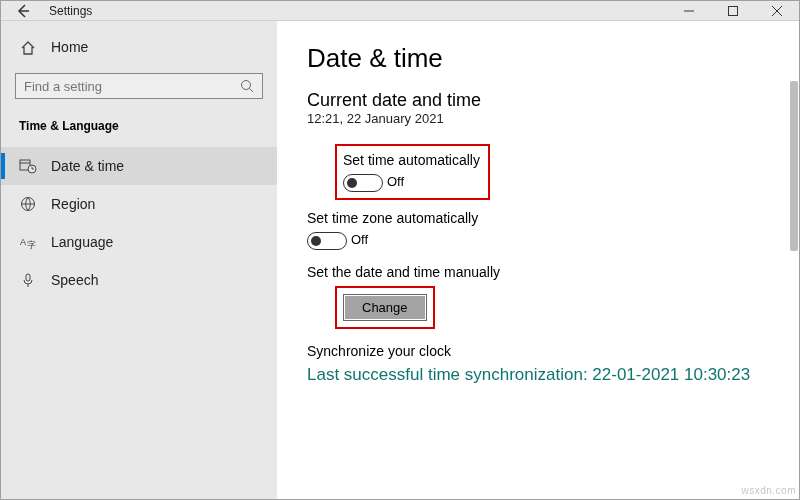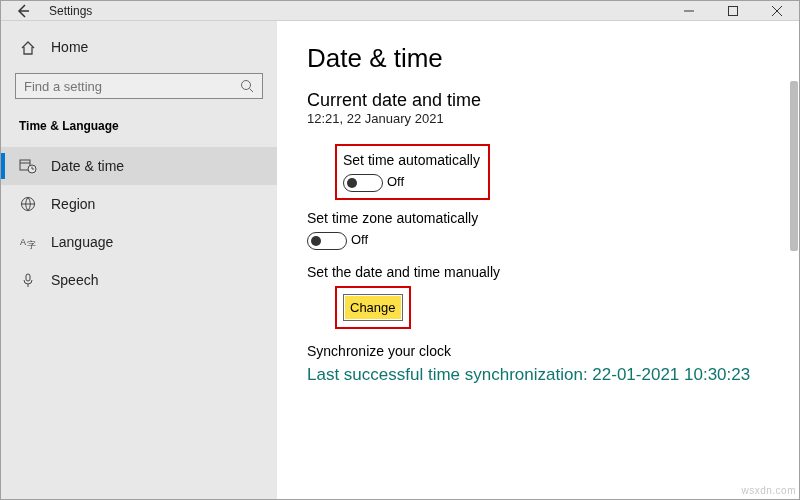--- a/index.html
+++ b/index.html
@@ -24,21 +24,21 @@
     .content { flex: 1; padding: 22px 30px 10px 30px; overflow: hidden; position: relative; }
     .h1 { font-size: 26px; font-weight: 400; margin-bottom: 16px; }
     .h2 { font-size: 18px; font-weight: 400; margin-bottom: 0; }
     .datetime { font-size: 13px; margin-bottom: 18px; color: #222; }
     .setting-label { font-size: 14px; margin-bottom: 6px; }
     .toggle-row { display: flex; align-items: flex-start; gap: 4px; margin-bottom: 14px; }
     .toggle { width: 40px; height: 18px; border: 1px solid #333; border-radius: 10px; position: relative; background: #fff; }
     .toggle .knob { position: absolute; width: 10px; height: 10px; border-radius: 50%; background: #333; top: 3px; left: 3px; }
     .toggle-state { font-size: 13px; }
     .highlight-box { border: 2px solid #d40000; padding: 6px 8px 4px 6px; display: inline-block; margin-left: 28px; }
-    .change-btn { border: 1px solid #666; background: #fde047; padding: 5px 6px; font-size: 13px; display: inline-block; box-shadow: inset 0 0 0 1px #fff; }
+    .change-btn { border: 1px solid #666; background: #a3a3a3; padding: 5px 18px; font-size: 13px; display: inline-block; box-shadow: inset 0 0 0 1px #fff; }
     .sync-label { font-size: 14px; margin-top: 14px; margin-bottom: 4px; }
     .sync-info { font-size: 17px; color: #0f766e; line-height: 1.4; }
     .scrollbar { position: absolute; right: 0; top: 0; bottom: 0; width: 10px; }
     .scrollbar .thumb { position: absolute; right: 1px; top: 60px; width: 8px; height: 170px; background: #bdbdbd; border-radius: 2px; }
     svg { display: block; }
     .watermark { position: absolute; right: 4px; bottom: 4px; font-size: 10px; color: #c8c8c8; letter-spacing: 0.5px; }
   </style>
 </head>
 <body>
 

